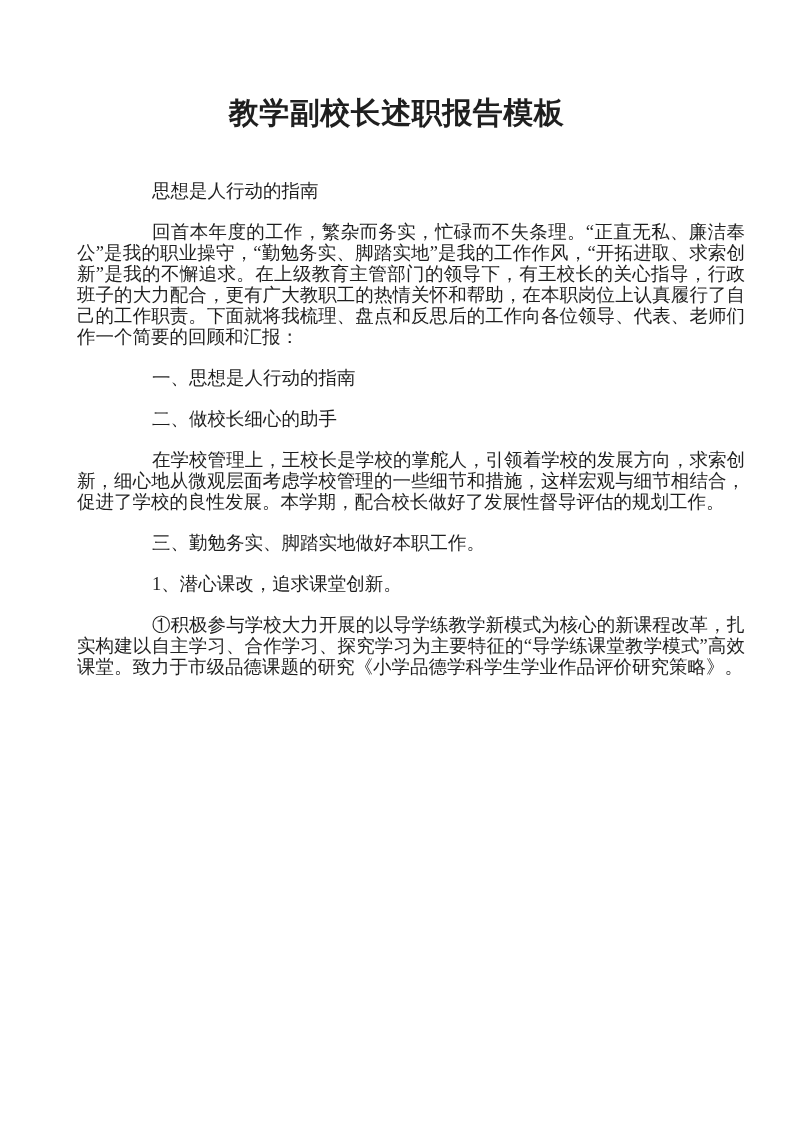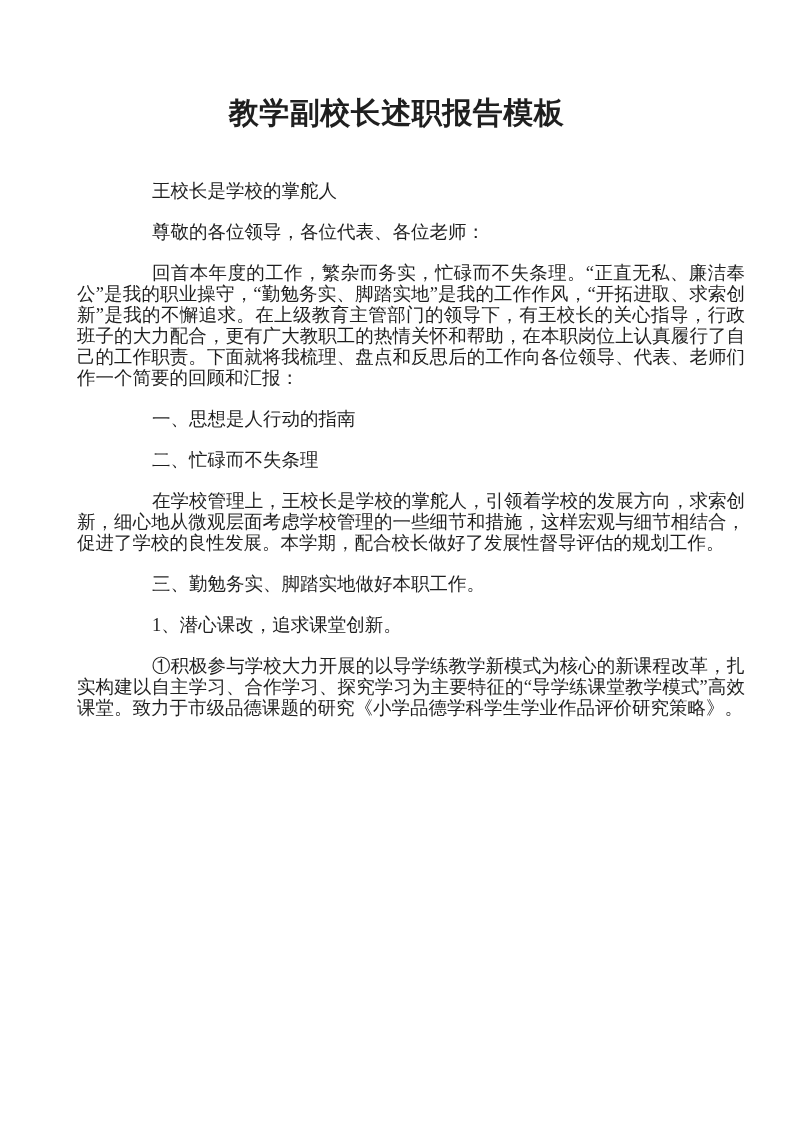--- a/index.html
+++ b/index.html
@@ -34,22 +34,21 @@
     text-indent: 75px;
     word-break: break-all;
   }
 </style>
 </head>
 <body>
 
 <div class="page">
   <h1 class="doc-title">教学副校长述职报告模板</h1>
 
-  <p class="para">王校长是学校的掌舵人</p>
-  <p class="para">尊敬的各位领导，各位代表、各位老师：</p>
+  <p class="para">思想是人行动的指南</p>
   <p class="para">回首本年度的工作，繁杂而务实，忙碌而不失条理。“正直无私、廉洁奉公”是我的职业操守，“勤勉务实、脚踏实地”是我的工作作风，“开拓进取、求索创新”是我的不懈追求。在上级教育主管部门的领导下，有王校长的关心指导，行政班子的大力配合，更有广大教职工的热情关怀和帮助，在本职岗位上认真履行了自己的工作职责。下面就将我梳理、盘点和反思后的工作向各位领导、代表、老师们作一个简要的回顾和汇报：</p>
   <p class="para">一、思想是人行动的指南</p>
-  <p class="para">二、忙碌而不失条理</p>
+  <p class="para">二、做校长细心的助手</p>
   <p class="para">在学校管理上，王校长是学校的掌舵人，引领着学校的发展方向，求索创新，细心地从微观层面考虑学校管理的一些细节和措施，这样宏观与细节相结合，促进了学校的良性发展。本学期，配合校长做好了发展性督导评估的规划工作。</p>
   <p class="para">三、勤勉务实、脚踏实地做好本职工作。</p>
   <p class="para">1、潜心课改，追求课堂创新。</p>
   <p class="para">①积极参与学校大力开展的以导学练教学新模式为核心的新课程改革，扎实构建以自主学习、合作学习、探究学习为主要特征的“导学练课堂教学模式”高效课堂。致力于市级品德课题的研究《小学品德学科学生学业作品评价研究策略》。</p>
 </div>
 
 </body></html>

